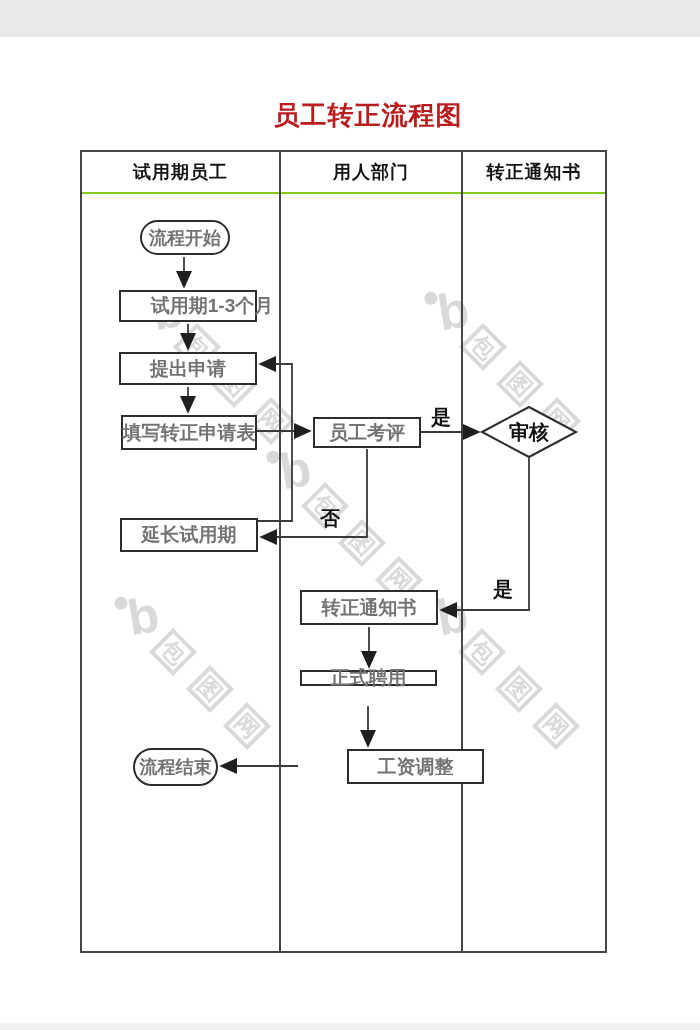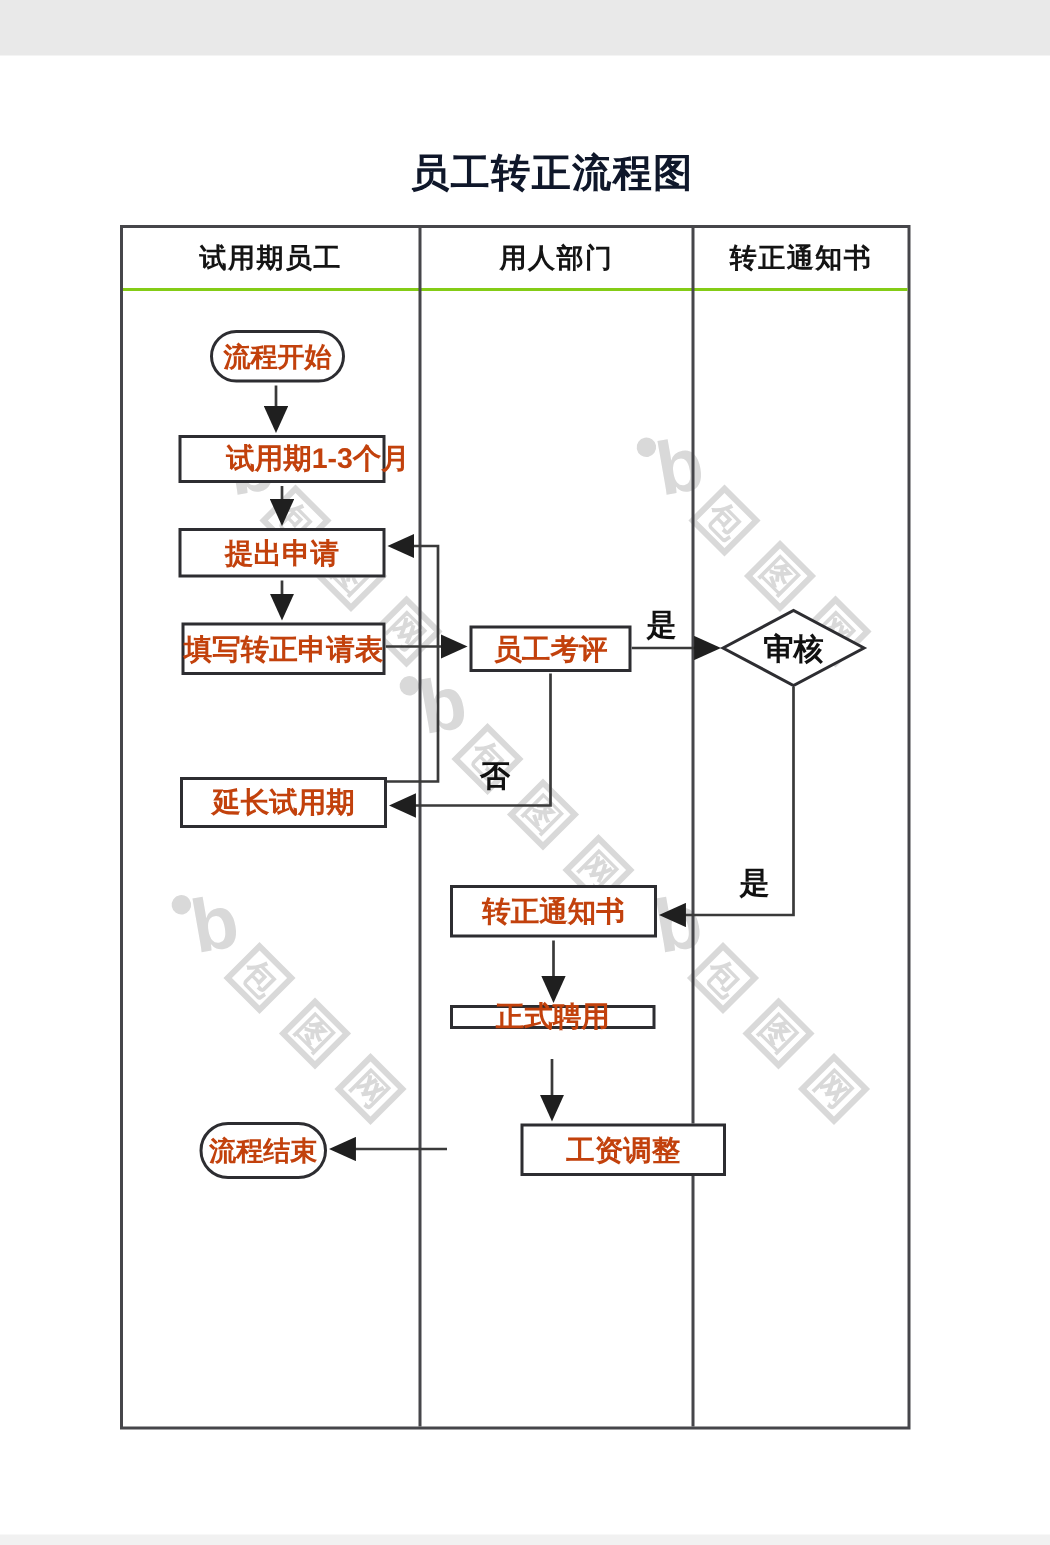--- a/index.html
+++ b/index.html
@@ -4,21 +4,21 @@
 <style>
   html,body{margin:0;padding:0;background:#ffffff;}
   .page{
     position:relative;width:700px;height:1030px;background:#ffffff;overflow:hidden;
     font-family:"Liberation Sans","DejaVu Sans",sans-serif;color:#111;
   }
   .band-top{position:absolute;left:0;top:0;width:700px;height:37px;background:#e9e9e9;z-index:0;}
   .band-bottom{position:absolute;left:0;top:1023px;width:700px;height:7px;background:#f1f1f1;z-index:0;}
   .title{
     position:absolute;left:0;top:98px;width:700px;margin:0;text-align:center;
-    font-size:26px;font-weight:bold;letter-spacing:1px;color:#0f172a;
+    font-size:26px;font-weight:bold;letter-spacing:1px;color:#b91c1c;
     padding-left:36px;box-sizing:border-box;z-index:2;
   }
   
   .wm-layer{position:absolute;left:0;top:0;width:700px;height:1030px;z-index:1;}
   .wm-cluster{position:absolute;}
   .wm-logo{
     position:absolute;left:0;top:0;font-size:50px;font-weight:bold;color:#d9d9d9;
     transform:rotate(-10deg);line-height:1;
   }
   .wm-logo::before{
@@ -44,21 +44,21 @@
   .th3{left:381px;width:142px;}
   .divider{position:absolute;top:0;bottom:0;width:2px;background:#46464a;}
   .d1{left:197px;}
   .d2{left:379px;}
   
   .connectors{position:absolute;left:0;top:0;z-index:3;}
   
   .node{
     position:absolute;background:#ffffff;border:2px solid #2d2d31;box-sizing:border-box;
     display:flex;align-items:center;justify-content:center;
-    font-size:19px;font-weight:bold;color:#c2410c;white-space:nowrap;z-index:4;
+    font-size:19px;font-weight:bold;color:#737373;white-space:nowrap;z-index:4;
   }
   .terminator{border-radius:18px;font-size:18px;}
   .decision-label{
     position:absolute;left:482px;top:407px;width:94px;height:50px;
     display:flex;align-items:center;justify-content:center;
     font-size:20px;font-weight:bold;z-index:4;
   }
   .edge-label{position:absolute;font-size:20px;font-weight:bold;color:#111;z-index:5;line-height:1;}
   .lbl-yes-review{left:431px;top:407px;}
   .lbl-no{left:320px;top:508px;}

